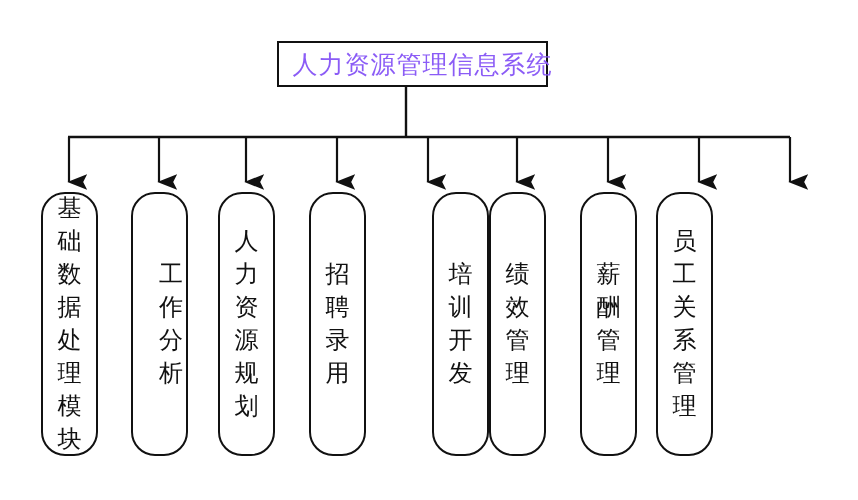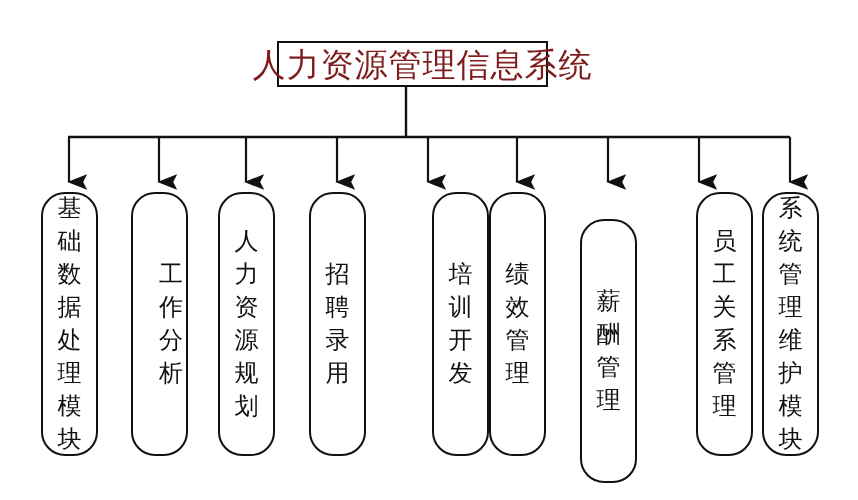--- a/index.html
+++ b/index.html
@@ -34,24 +34,24 @@
     align-items: center;
     justify-content: center;
   }
   #root-box {
     left: 277px;
     top: 41px;
     width: 271px;
     height: 46px;
   }
   #root-label {
-    font-size: 33px;
+    font-size: 25px;
     line-height: 1;
     letter-spacing: 1px;
-    color: #7f1d1d;
+    color: #8b5cf6;
     white-space: nowrap;
     margin-left: 20px;
   }
   .leaf-box {
     top: 192px;
     width: 57px;
     height: 264px;
     border-radius: 24px;
   }
   .leaf-label {
@@ -108,23 +108,20 @@
   </div>
   <div class="node-box leaf-box" style="left:218px;">
     <span class="leaf-label">人力资源规划</span>
   </div>
   <div class="node-box leaf-box" style="left:400px;margin-left:32px;">
     <span class="leaf-label">培训开发</span>
   </div>
   <div class="node-box leaf-box" style="left:489px;">
     <span class="leaf-label">绩效管理</span>
   </div>
-  <div class="node-box leaf-box" style="left:580px;margin-top:27px;">
+  <div class="node-box leaf-box" style="left:580px;">
     <span class="leaf-label">薪酬管理</span>
   </div>
-  <div class="node-box leaf-box" style="left:696px;">
+  <div class="node-box leaf-box" style="left:656px;">
     <span class="leaf-label">员工关系管理</span>
-  </div>
-  <div class="node-box leaf-box" style="left:762px;">
-    <span class="leaf-label">系统管理维护模块</span>
   </div>
 
 </div>
 
 </body></html>

